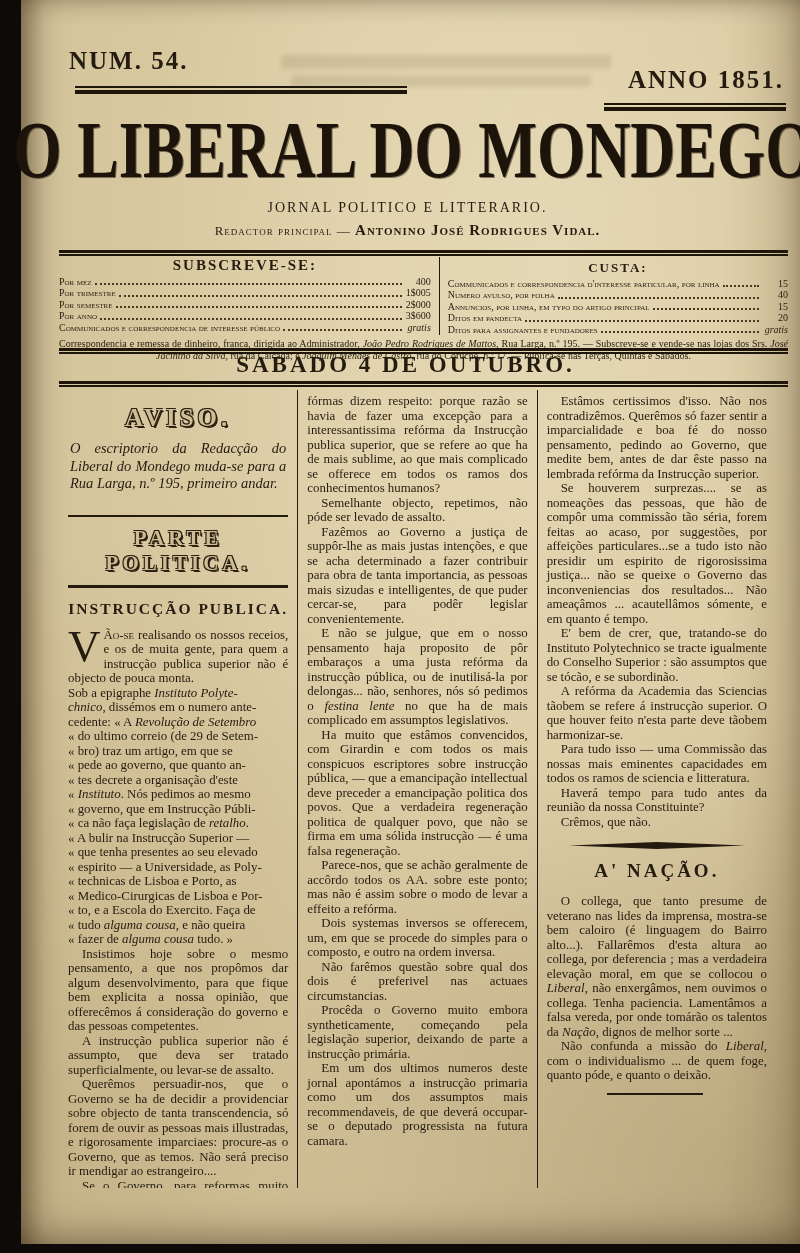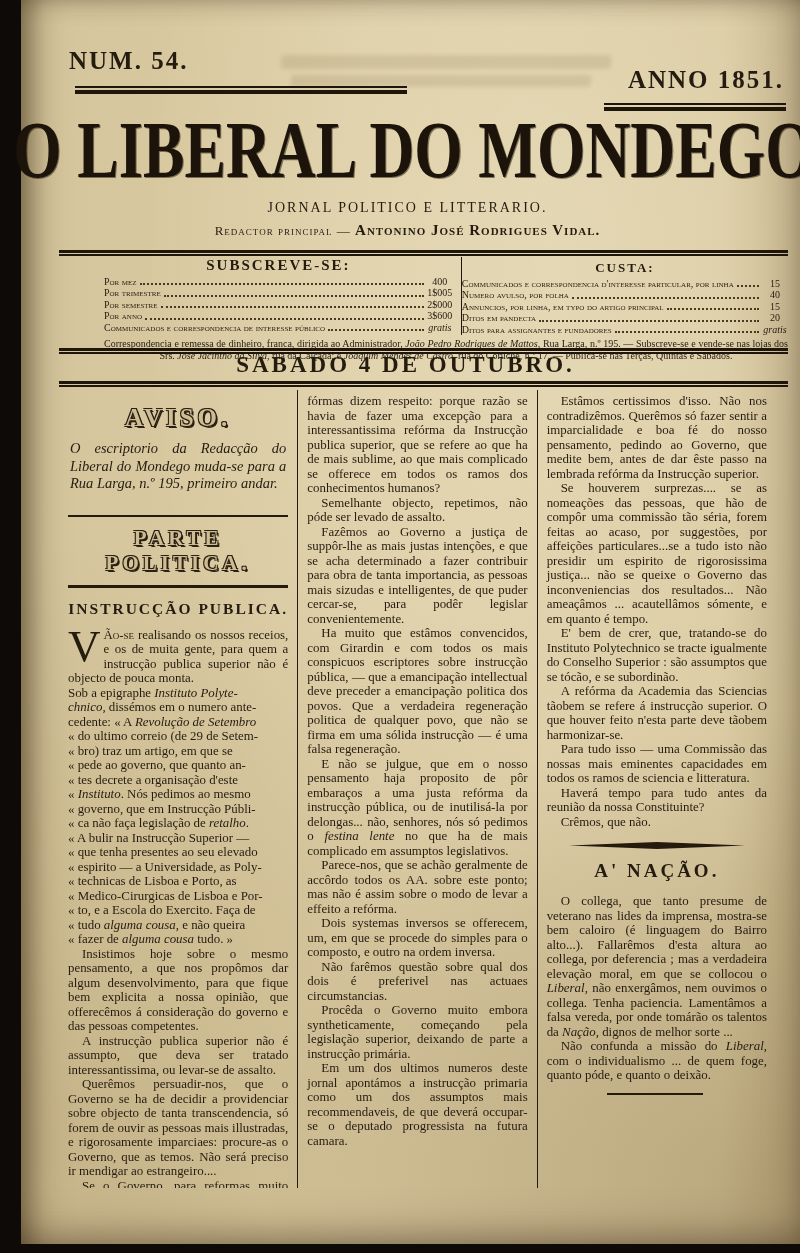--- a/index.html
+++ b/index.html
@@ -38,30 +38,30 @@
     transform:scale(1.02,1.32);transform-origin:center top;color:#1c140a;
     text-shadow:1px 1px 0 rgba(30,20,8,.5);
   }
   .masthead .subtitle{margin-top:26px;font-size:14px;letter-spacing:2px;font-weight:500;}
   .masthead .editor{margin-top:6px;font-size:13px;font-variant:small-caps;letter-spacing:1px;}
   .masthead .editor .ed-name{font-size:15px;font-weight:bold;}
   .sec-rule{position:absolute;left:38px;right:12px;}
   .sec-rule .t1{height:3px;background:#1e160b;margin-bottom:1px;}
   .sec-rule .t2{height:1.5px;background:#1e160b;}
   
-  .subs{position:absolute;left:38px;right:12px;top:257px;font-size:10px;margin-left:45px;}
+  .subs{position:absolute;left:38px;right:12px;top:257px;font-size:10px;}
   .subs-cols{display:flex;}
   .subs-left{flex:0 0 51%;padding-right:8px;}
-  .subs-right{flex:1;border-left:1.5px solid #1e160b;}
+  .subs-right{flex:1;border-left:1.5px solid #1e160b;padding-left:8px;}
   .subs h3{margin:0 0 2px;text-align:center;font-size:15px;letter-spacing:2px;}
   .subs-right h3{font-size:13px;margin-top:3px;}
   .sub-row{display:flex;align-items:flex-end;line-height:11.4px;}
   .sub-label{font-variant:small-caps;white-space:nowrap;font-family:Liberation Serif, serif;}
   .leader{flex:1;border-bottom:2px dotted #473a22;margin:0 3px 2px;}
-  .sub-val{white-space:nowrap;min-width:26px;text-align:center;}
+  .sub-val{white-space:nowrap;min-width:26px;text-align:right;}
   .imprint{margin-top:3px;font-size:10px;line-height:12px;text-align:justify;text-align-last:center;}
   
   .dateband{position:absolute;left:0;right:10px;top:352px;text-align:center;
     font-size:23px;font-weight:bold;letter-spacing:3px;}
   
   .columns{position:absolute;left:38px;right:24px;top:390px;bottom:56px;display:flex;overflow:hidden;}
   .col{flex:1;padding:4px 9px 0;}
   .col + .col{border-left:1.5px solid #241b0e;}
   .display-head{
     text-align:center;font-weight:bold;letter-spacing:4px;color:#cebd92;
@@ -192,31 +192,31 @@
       <p class="aviso-text">O escriptorio da Redacção do Liberal do Mondego muda-se para a Rua Larga, n.º 195, primeiro andar.</p>
       <div class="col-rule"></div>
       <div class="display-head parte-head">PARTE POLITICA.</div>
       <div class="col-rule"></div>
       <div class="article-head">INSTRUCÇÃO PUBLICA.</div>
       <p class="body-p noindent">
         <span class="dropcap">V</span><span class="sc">Ão-se</span><span> realisando os nossos receios, e os de muita gente, para quem a instrucção publica superior não é objecto de pouca monta.</span>
       </p>
       <p class="body-p noindent">Sob a epigraphe <i>Instituto Polyte-</i><br><i>chnico</i>, dissémos em o numero ante-<br>cedente: « A <i>Revolução de Setembro</i><br>« do ultimo correio (de 29 de Setem-<br>« bro) traz um artigo, em que se<br>« pede ao governo, que quanto an-<br>« tes decrete a organisação d'este<br>« <i>Instituto</i>. Nós pedimos ao mesmo<br>« governo, que em Instrucção Públi-<br>« ca não faça legislação de <i>retalho</i>.<br>« A bulir na Instrucção Superior —<br>« que tenha presentes ao seu elevado<br>« espirito — a Universidade, as Poly-<br>« technicas de Lisboa e Porto, as<br>« Medico-Cirurgicas de Lisboa e Por-<br>« to, e a Escola do Exercito. Faça de<br>« tudo <i>alguma cousa</i>, e não queira<br>« fazer de <i>alguma cousa</i> tudo. »</p>
       <p class="body-p">Insistimos hoje sobre o mesmo pensamento, a que nos propômos dar algum desenvolvimento, para que fique bem explicita a nossa opinião, que offerecêmos á consideração do governo e das pessoas competentes.</p>
-      <p class="body-p">A instrucção publica superior não é assumpto, que deva ser tratado interessantissima, ou levar-se de assalto.</p>
+      <p class="body-p">A instrucção publica superior não é assumpto, que deva ser tratado superficialmente, ou levar-se de assalto.</p>
       <p class="body-p">Querêmos persuadir-nos, que o Governo se ha de decidir a providenciar sobre objecto de tanta transcendencia, só forem de ouvir as pessoas mais illustradas, e rigorosamente imparciaes: procure-as o Governo, que as temos. Não será preciso ir mendigar ao estrangeiro....</p>
       <p class="body-p">Se o Governo, para reformas muito menos importantes que esta, que se pede, tem nomeado commissões especiaes, das pessoas mais eminentes nos diversos objectos, a que essas re-</p>
     </div>
 
     <div class="col">
       <p class="body-p noindent">fórmas dizem respeito: porque razão se havia de fazer uma excepção para a interessantissima refórma da Instrucção publica superior, que se refere ao que ha de mais sublime, ao que mais complicado se offerece em todos os ramos dos conhecimentos humanos?</p>
       <p class="body-p">Semelhante objecto, repetimos, não póde ser levado de assalto.</p>
       <p class="body-p">Fazêmos ao Governo a justiça de suppôr-lhe as mais justas intenções, e que se acha determinado a fazer contribuir para obra de tanta importancia, as pessoas mais sizudas e intelligentes, de que puder cercar-se, para podêr legislar convenientemente.</p>
+      <p class="body-p">E não se julgue, que em o nosso pensamento haja proposito de pôr embaraços a uma justa refórma da instrucção pública, ou de inutilisá-la por delongas... não, senhores, nós só pedimos o <i>festina lente</i> no que ha de mais complicado em assumptos legislativos.</p>
       <p class="body-p">Ha muito que estâmos convencidos, com Girardin e com todos os mais conspicuos escriptores sobre instrucção pública, — que a emancipação intellectual deve preceder a emancipação politica dos povos. Que a verdadeira regeneração politica de qualquer povo, que não se firma em uma sólida instrucção — é uma falsa regeneração.</p>
-      <p class="body-p">E não se julgue, que em o nosso pensamento haja proposito de pôr embaraços a uma justa refórma da instrucção pública, ou de inutilisá-la por delongas... não, senhores, nós só pedimos o <i>festina lente</i> no que ha de mais complicado em assumptos legislativos.</p>
       <p class="body-p">Parece-nos, que se achão geralmente de accôrdo todos os AA. sobre este ponto; mas não é assim sobre o modo de levar a effeito a refórma.</p>
       <p class="body-p">Dois systemas inversos se offerecem, um, em que se procede do simples para o composto, e outro na ordem inversa.</p>
       <p class="body-p">Não farêmos questão sobre qual dos dois é preferivel nas actuaes circumstancias.</p>
       <p class="body-p">Procêda o Governo muito embora syntheticamente, começando pela legislação superior, deixando de parte a instrucção primária.</p>
       <p class="body-p">Em um dos ultimos numeros deste jornal apontámos a instrucção primaria como um dos assumptos mais recommendaveis, de que deverá occupar-se o deputado progressista na futura camara.</p>
     </div>
 
     <div class="col">
       <p class="body-p">Estâmos certissimos d'isso. Não nos contradizêmos. Querêmos só fazer sentir a imparcialidade e boa fé do nosso pensamento, pedindo ao Governo, que medite bem, antes de dar êste passo na lembrada refórma da Instrucção superior.</p>
       <p class="body-p">Se houverem surprezas.... se as nomeações das pessoas, que hão de compôr uma commissão tão séria, forem feitas ao acaso, por suggestões, por affeições particulares...se a tudo isto não presidir um espirito de rigorosissima justiça... não se queixe o Governo das inconveniencias dos resultados... Não ameaçâmos ... acautellâmos sómente, e em quanto é tempo.</p>

